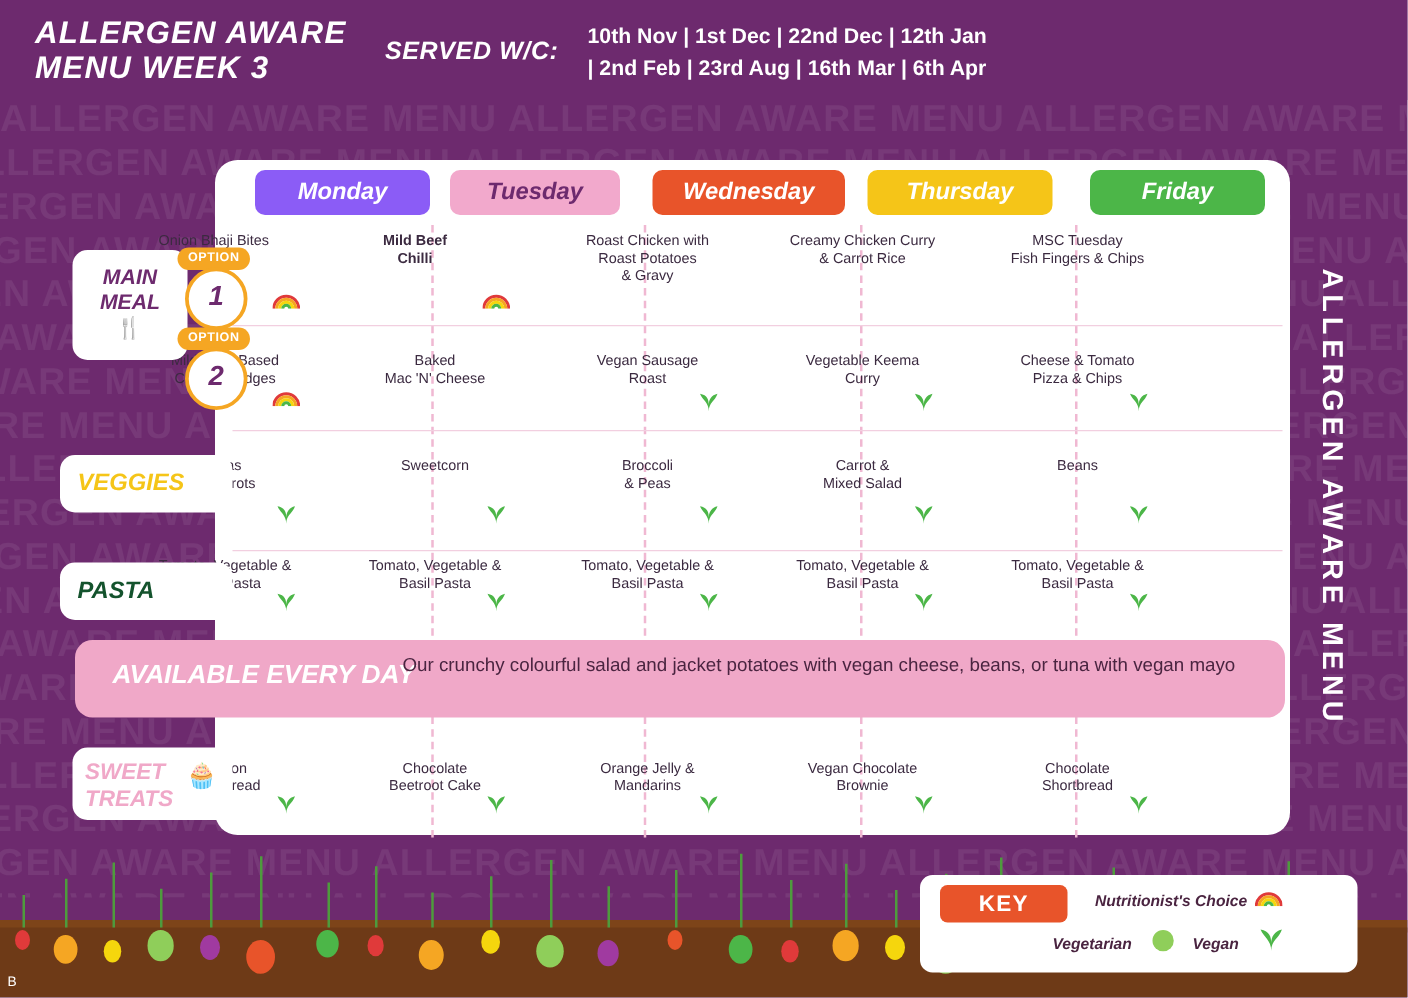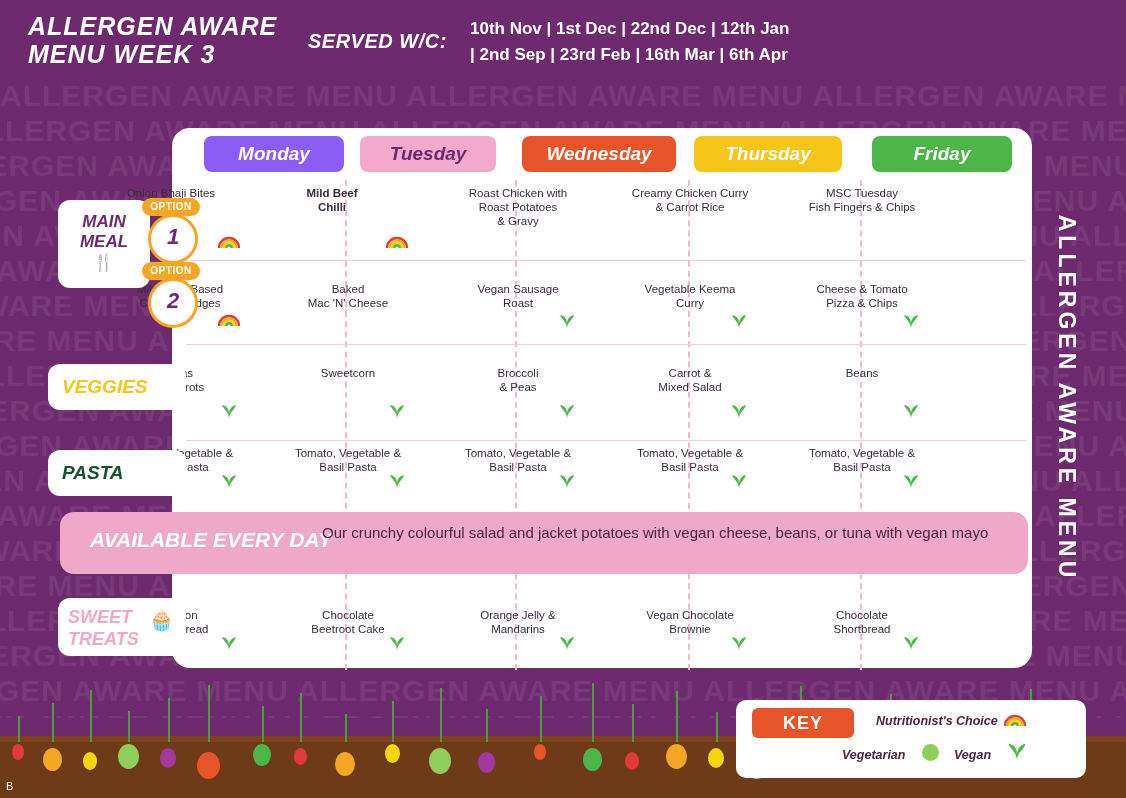--- a/index.html
+++ b/index.html
@@ -173,21 +173,21 @@
   <div class="vbar"></div>
 
   <div class="header">
     <div class="hdr-title">
       <div>ALLERGEN AWARE</div>
       <div>MENU WEEK 3</div>
     </div>
     <div class="hdr-served">SERVED W/C:</div>
     <div class="hdr-dates">
       <div>10th Nov | 1st Dec | 22nd Dec | 12th Jan</div>
-      <div>| 2nd Sep | 23rd Feb | 16th Mar | 6th Apr</div>
+      <div>| 2nd Feb | 23rd Aug | 16th Mar | 6th Apr</div>
     </div>
   </div>
 
   <div class="rband">
     <span>ALLERGEN AWARE MENU</span>
   </div>
 
   <div class="card"></div>
 
   <div class="dayrow" id="dayrow">

